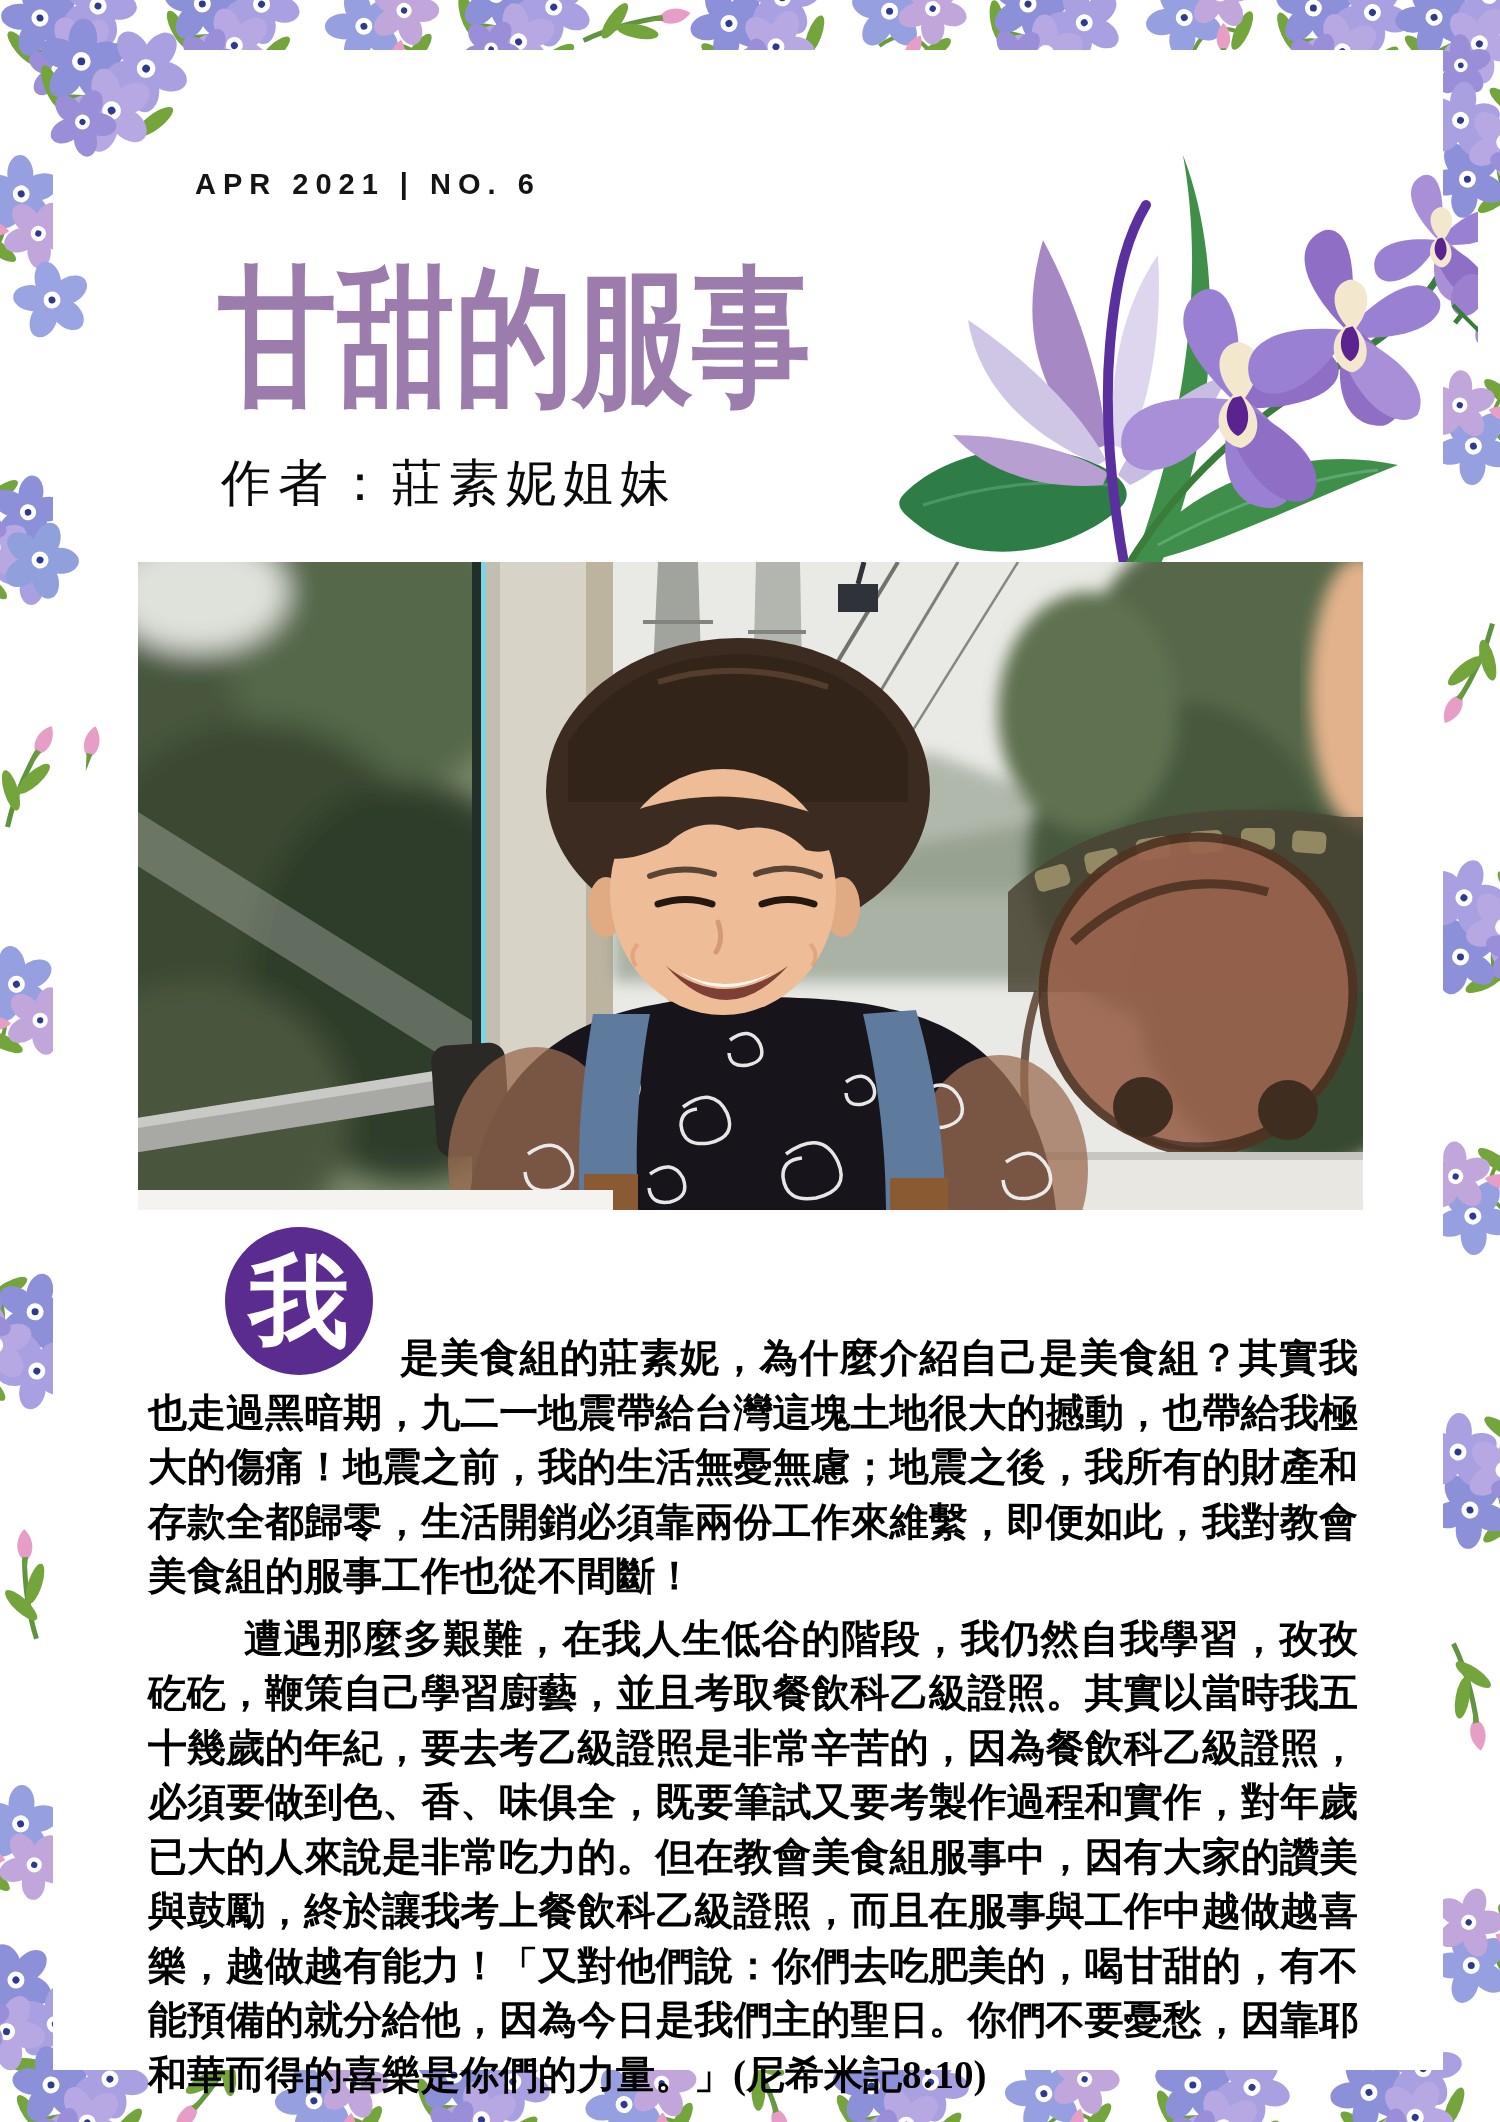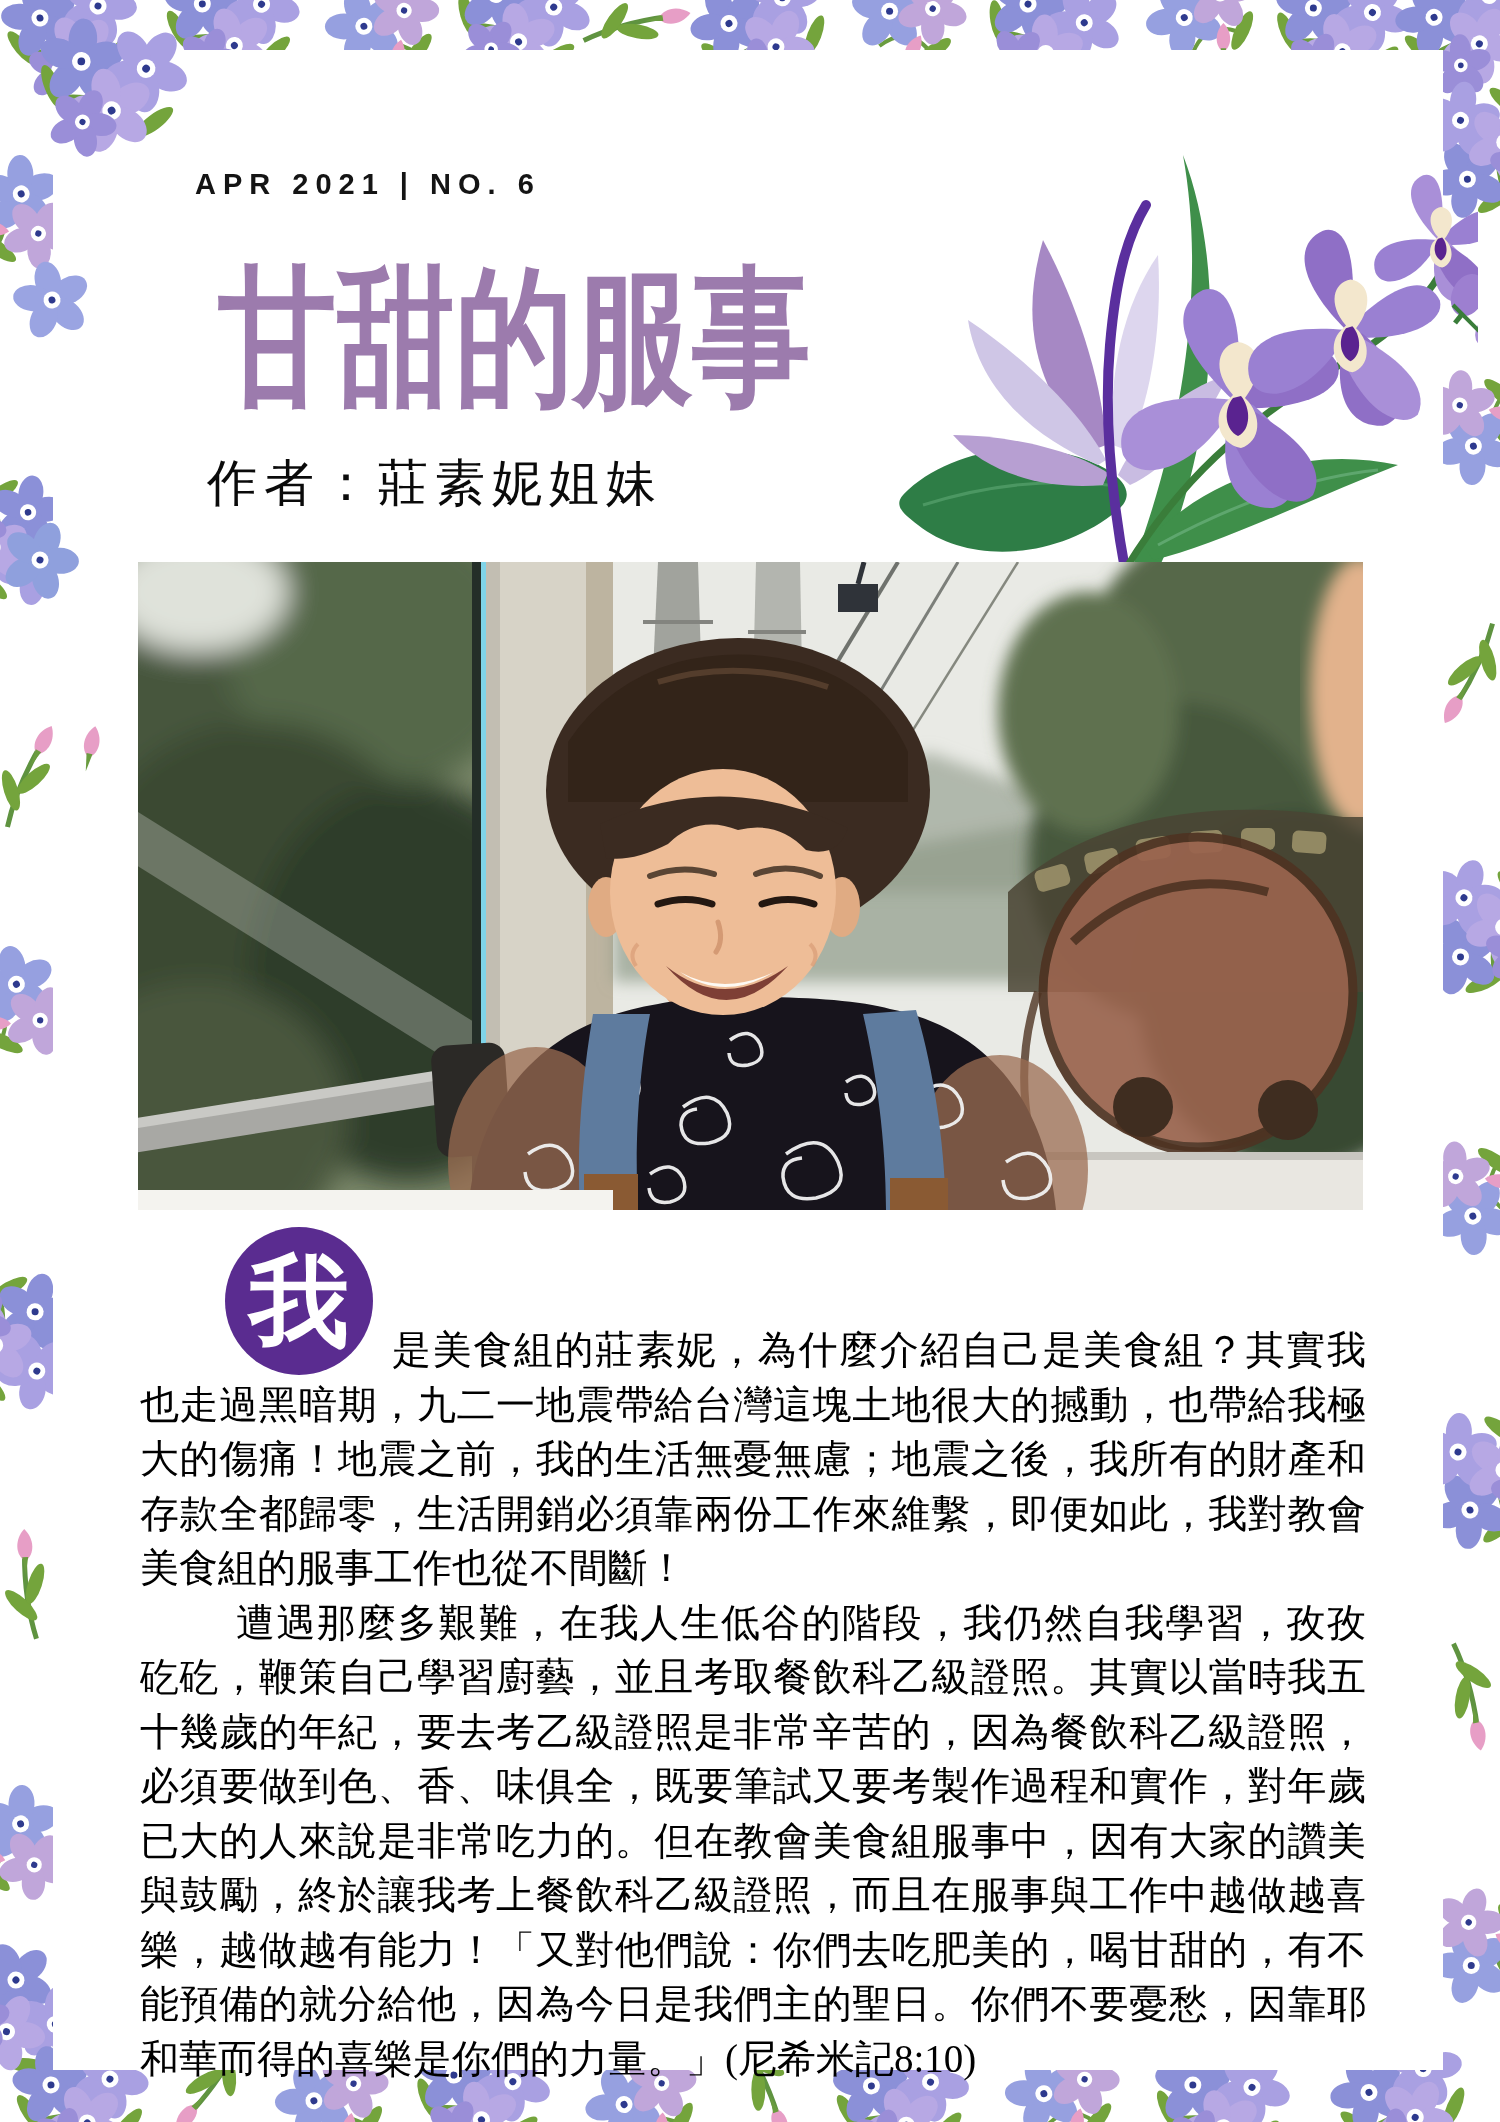--- a/index.html
+++ b/index.html
@@ -14,32 +14,32 @@
     font-family:"Liberation Sans", sans-serif;font-weight:700;
     font-size:29px;letter-spacing:7px;color:#141414;white-space:nowrap;
   }
   .title{
     position:absolute;left:165px;top:205px;
     font-family:"Liberation Sans", sans-serif;font-weight:700;
     font-size:150px;line-height:165px;color:#9c7bad;white-space:nowrap;
     transform:scaleX(0.79);transform-origin:left top;letter-spacing:0px;
   }
   .author{
-    position:absolute;left:154px;top:400px;
+    position:absolute;left:168px;top:400px;
     font-family:"Liberation Sans", sans-serif;font-weight:400;
     font-size:50px;letter-spacing:7px;color:#0a0a0a;white-space:nowrap;
   }
   #orchid{position:absolute;left:825px;top:95px;width:600px;height:450px;z-index:2;}
   #photo{position:absolute;left:85px;top:512px;width:1225px;height:648px;z-index:2;}
   #article{
     position:absolute;left:87px;top:1165px;width:1226px;z-index:3;
     font-size:39px;line-height:54.5px;color:#000;
     text-align:justify;
   }
-  #article p{margin:0;}
+  #article p{margin:8px;font-weight:bold;}
   #p1{padding-top:108px;text-indent:252px;}
   #p2{text-indent:96px;}
   #dropcap{
     position:absolute;left:85px;top:12px;width:148px;height:148px;z-index:4;
     border-radius:50%;background:#5a2c90;
     display:flex;align-items:center;justify-content:center;
   }
   #dropcap .zi{
     font-family:"Liberation Sans", sans-serif;font-weight:700;
     font-size:100px;color:#ffffff;line-height:100px;

